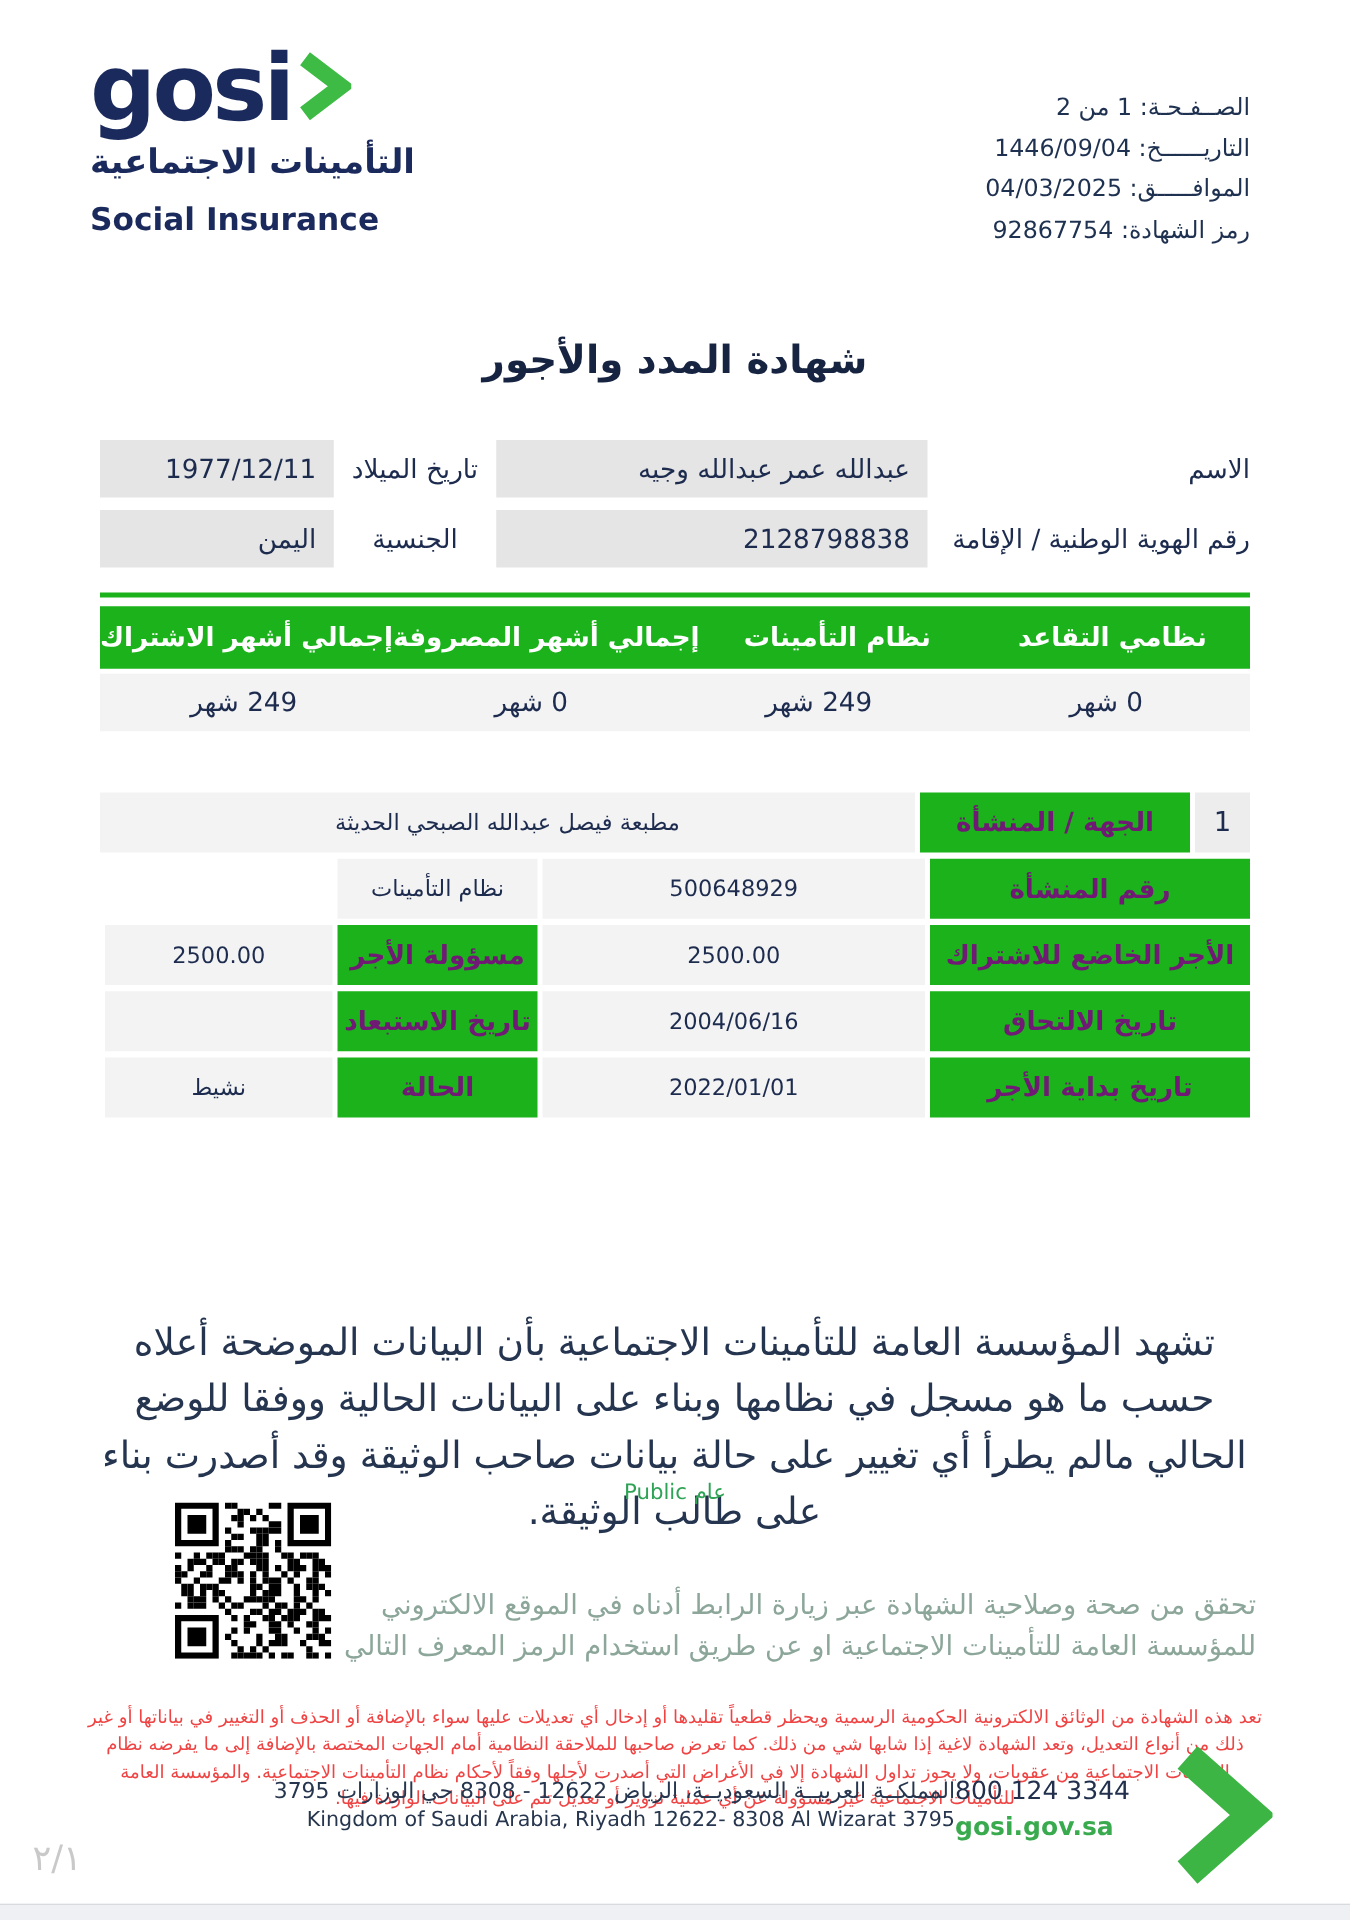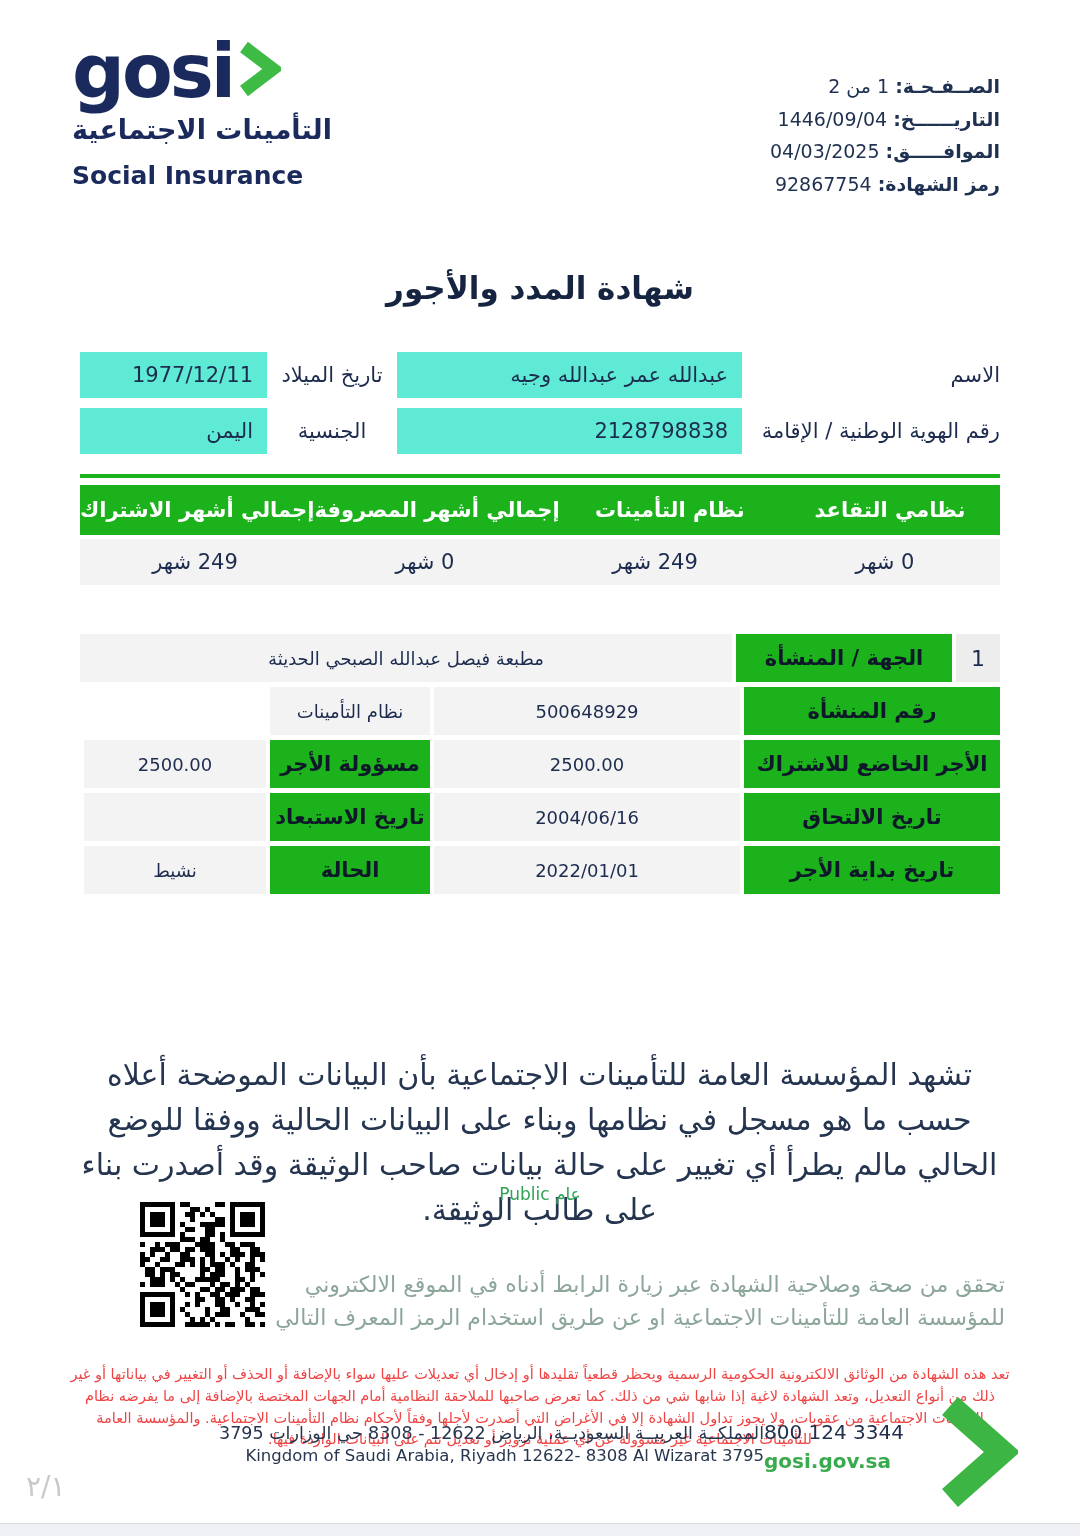--- a/index.html
+++ b/index.html
@@ -12,46 +12,46 @@
 
   
   .logo{top:36px;left:72px;direction:ltr;text-align:left;}
   .logo-row{display:flex;align-items:center;gap:4px;}
   .logo-word{font-size:74px;font-weight:bold;color:#1b2a5c;letter-spacing:-3px;line-height:.95;}
   .logo-ar{font-size:27px;font-weight:bold;color:#1b2a5c;margin-top:8px;direction:rtl;text-align:left;}
   .logo-en{font-size:25px;font-weight:bold;color:#1b2a5c;margin-top:16px;}
 
   
   .meta{top:70px;right:80px;text-align:right;font-size:19px;color:#1f3150;line-height:1.72;}
-  .meta b{font-weight:bold;margin-top:20px;}
+  .meta b{font-weight:normal;margin-top:20px;}
 
   
   .title{top:270px;left:0;width:100%;text-align:center;font-size:31px;font-weight:bold;color:#162441;}
 
   
   .personal{top:352px;right:80px;width:920px;display:grid;
     grid-template-columns:258px 345px 130px 187px;grid-auto-rows:46px;row-gap:10px;}
   .p-label{display:flex;align-items:center;font-size:21px;color:#1d2c4e;}
   .p-label.c2{justify-content:center;}
-  .p-value{display:flex;align-items:center;background:#5eead4;padding:0 14px;font-size:21px;color:#1d2c4e;}
+  .p-value{display:flex;align-items:center;background:#e5e5e5;padding:0 14px;font-size:21px;color:#1d2c4e;}
 
   
   .t1{top:474px;right:80px;width:920px;}
   .t1-line{height:4px;background:#1bb21b;margin-bottom:7px;}
   .t1-head{display:grid;grid-template-columns:repeat(4,1fr);background:#1bb21b;height:50px;margin-bottom:4px;}
   .t1-head div{display:flex;align-items:center;justify-content:center;color:#fff;font-weight:bold;font-size:21px;white-space:nowrap;}
   .t1-data{display:grid;grid-template-columns:repeat(4,1fr);background:#f3f3f4;height:46px;}
   .t1-data div{display:flex;align-items:center;justify-content:center;font-size:21px;color:#1d2c4e;}
 
   
   .t2{top:634px;right:80px;width:920px;}
   .t2-row{display:grid;height:48px;margin-bottom:5px;column-gap:4px;}
   .t2-row.first{grid-template-columns:44px 216px 1fr;}
   .t2-row.std{grid-template-columns:256px 306px 160px 182px;}
-  .g{background:#1bb21b;color:#0f172a;font-weight:bold;font-size:21px;display:flex;align-items:center;justify-content:center;white-space:nowrap;}
+  .g{background:#1bb21b;color:#701a75;font-weight:bold;font-size:21px;display:flex;align-items:center;justify-content:center;white-space:nowrap;}
   .v{background:#f3f3f4;color:#1d2c4e;font-size:18px;display:flex;align-items:center;justify-content:center;}
   .idx{background:#ededee;color:#1d2c4e;font-size:22px;display:flex;align-items:center;justify-content:center;}
 
   
   .statement{top:1052px;right:78px;width:925px;font-size:30px;color:#253550;line-height:1.5;text-align:center;font-weight:500;}
   .classification{top:1184px;left:0;width:100%;text-align:center;font-size:17px;color:#2ea355;font-weight:500;}
 
   
   .qr{top:1202px;left:140px;width:125px;height:125px;}
   .verify{top:1268px;right:75px;width:730px;font-size:22px;color:#8ca69a;line-height:1.5;text-align:right;}

